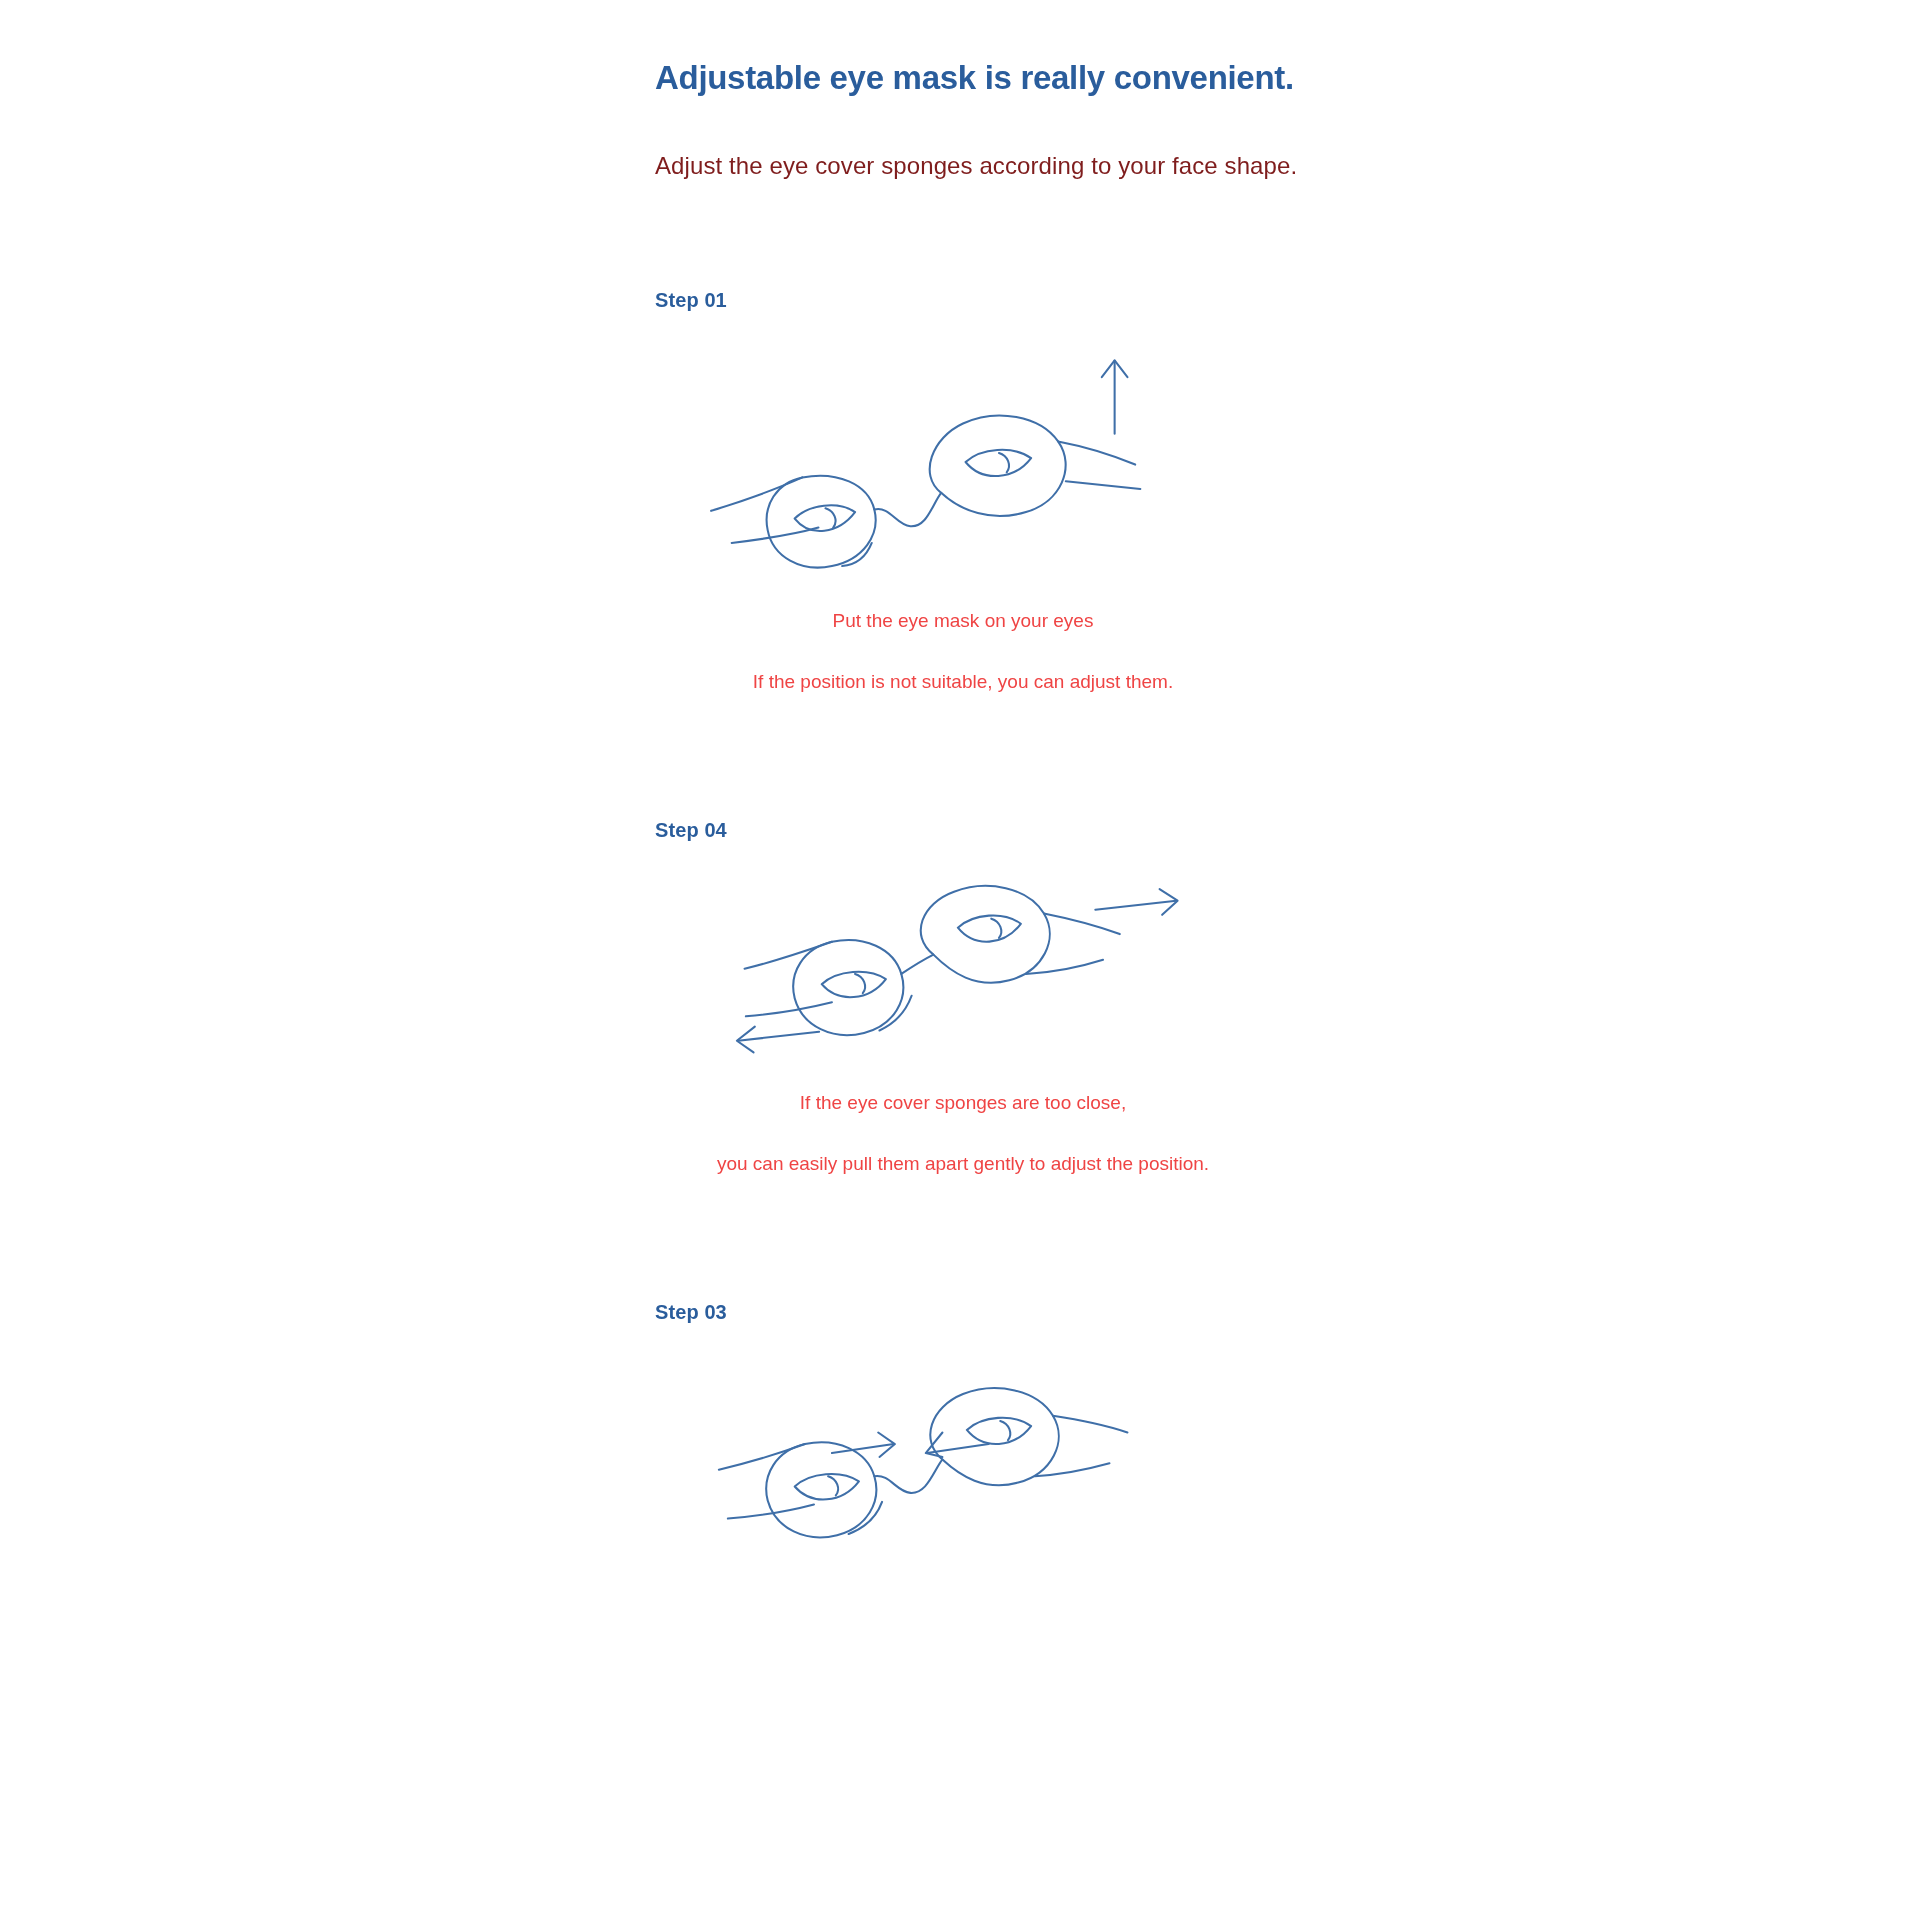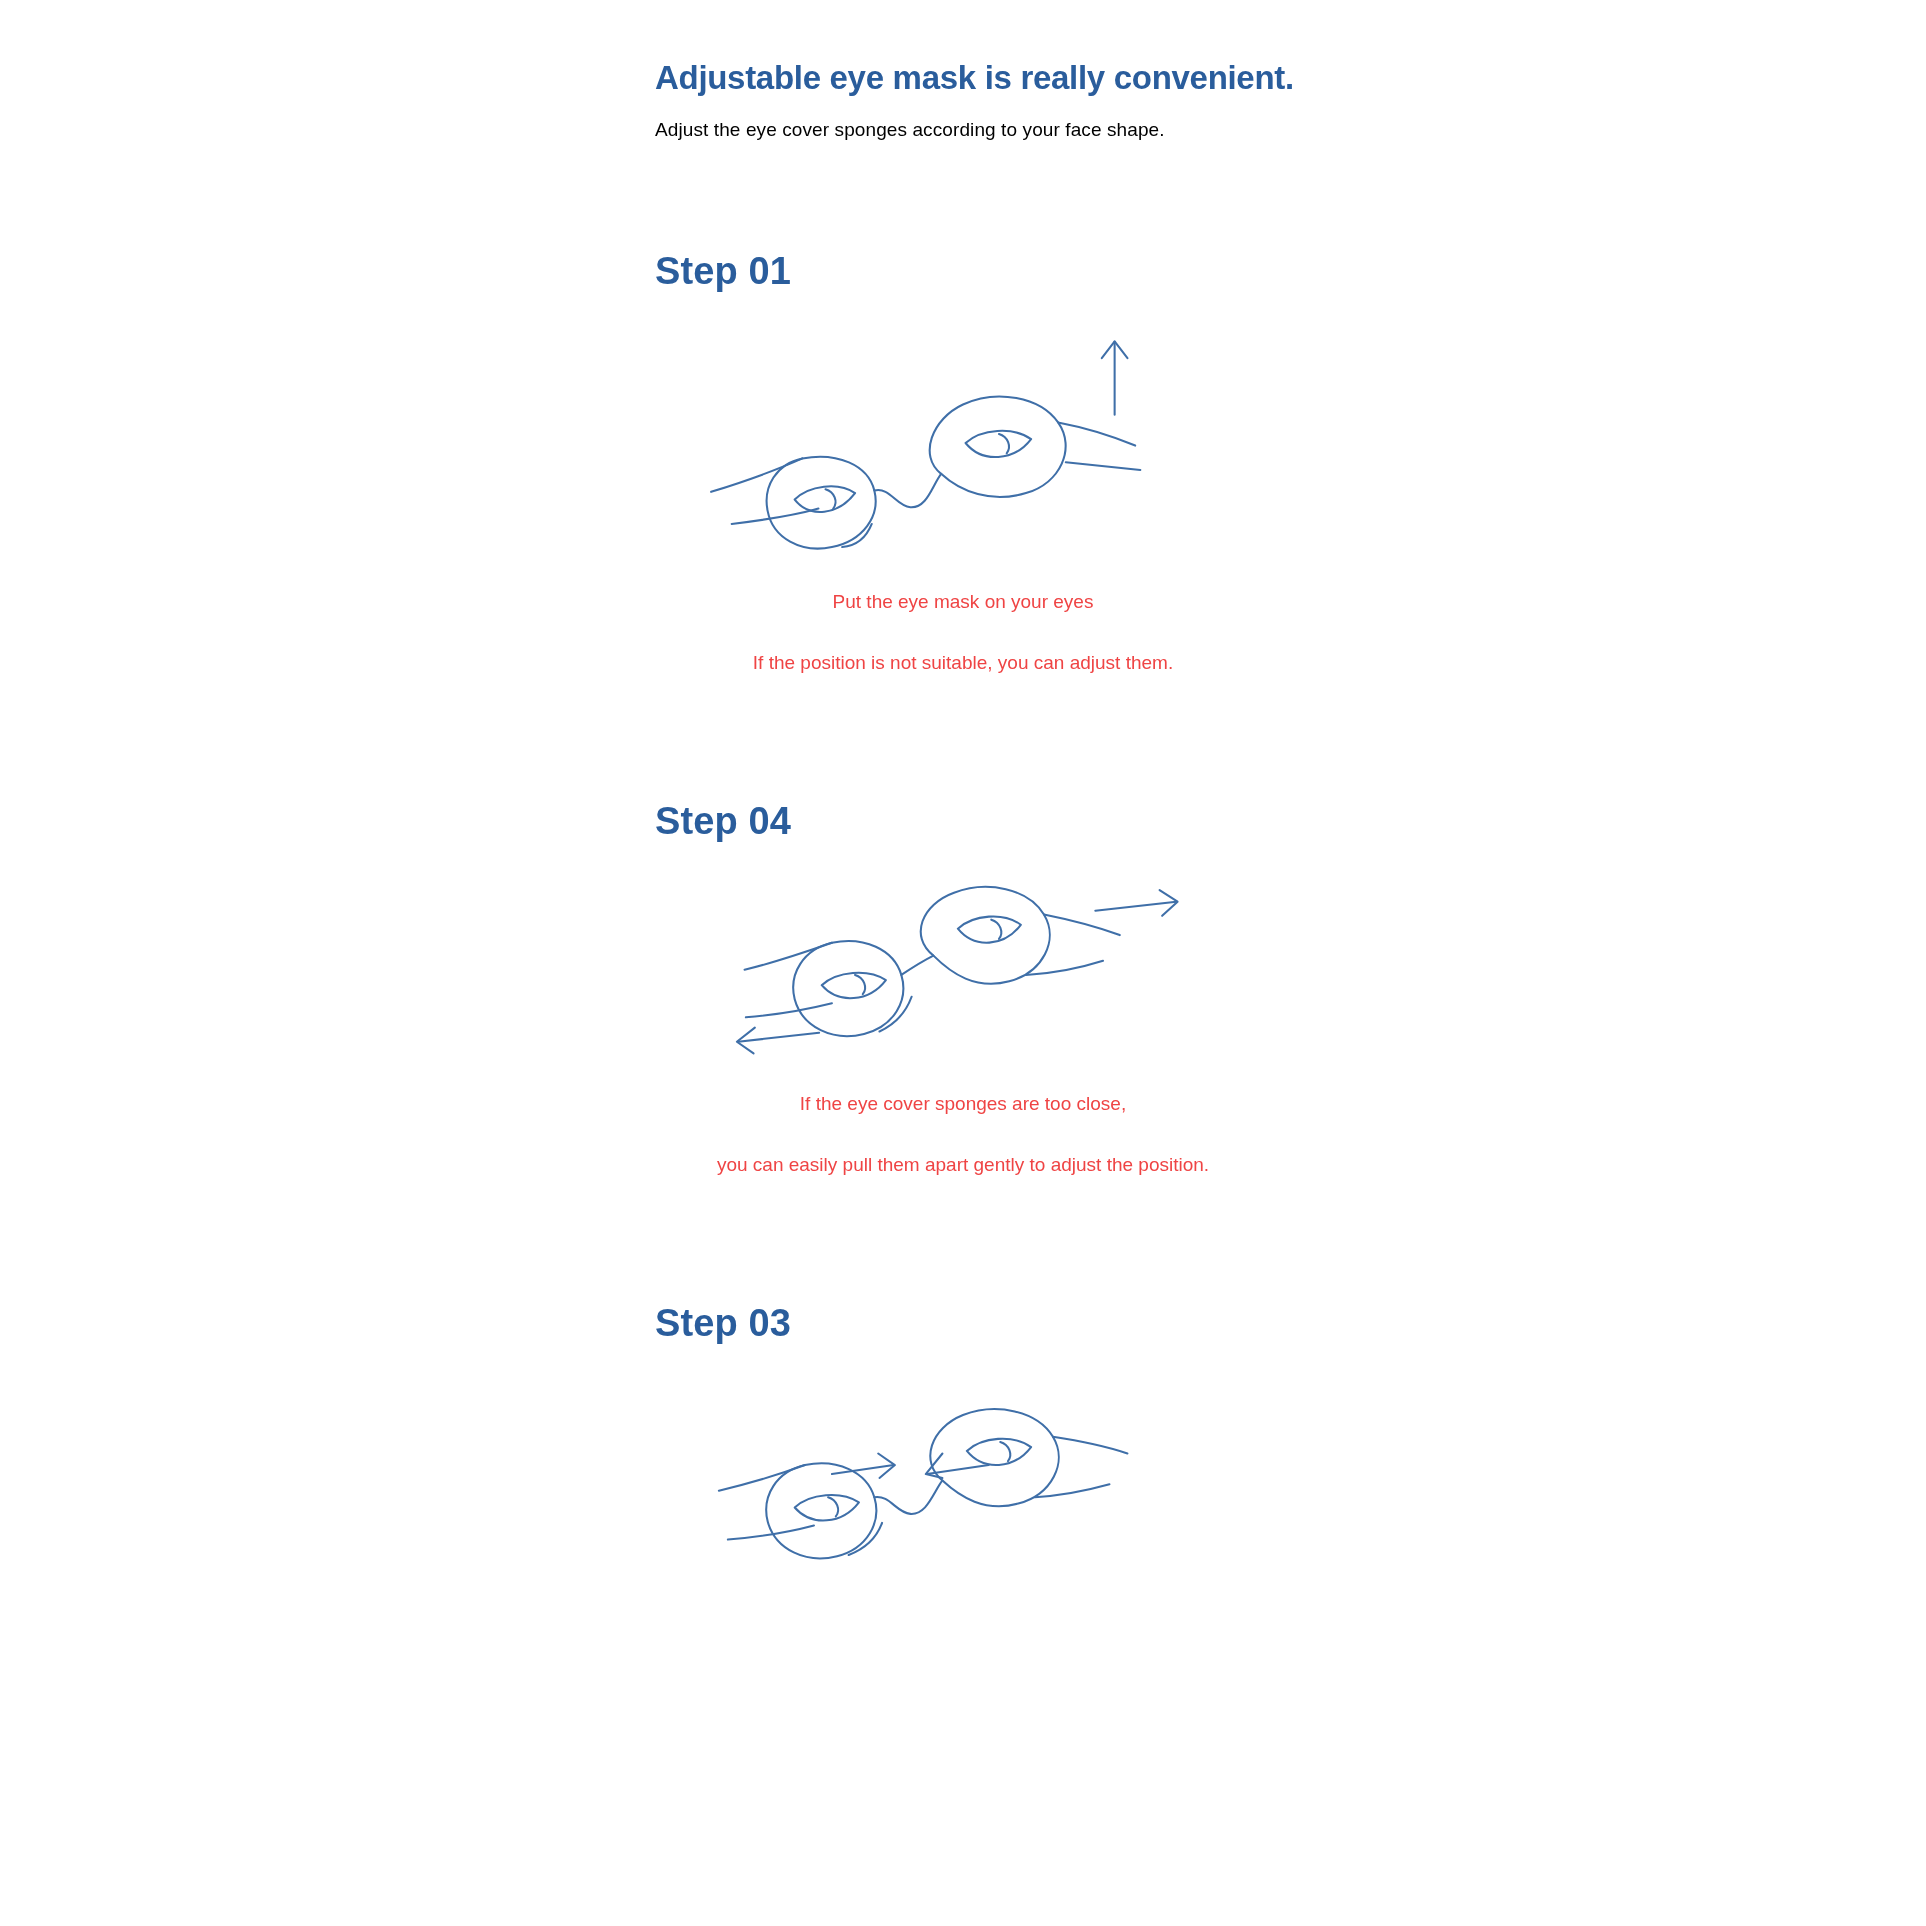--- a/index.html
+++ b/index.html
@@ -33,35 +33,35 @@
     padding-left: 655px;
   }
   .header-title {
     font-size: 33px;
     font-weight: bold;
     color: #2a5d9c;
     letter-spacing: -0.3px;
     line-height: 1.2;
   }
   .header-sub {
-    margin-top: 21px;
-    font-size: 19px;
-    color: #000000;
+    margin-top: 54px;
+    font-size: 24px;
+    color: #7f1d1d;
     font-weight: 400;
     letter-spacing: 0.1px;
   }
 
   
   .step {
     position: relative;
     width: 1926px;
   }
   .step-label {
     padding-left: 655px;
-    font-size: 38px;
+    font-size: 20px;
     font-weight: bold;
     color: #2a5d9c;
     letter-spacing: 0.1px;
   }
   .step-figure {
     display: block;
     margin: 0 auto;
   }
   .step-caption {
     text-align: center;

